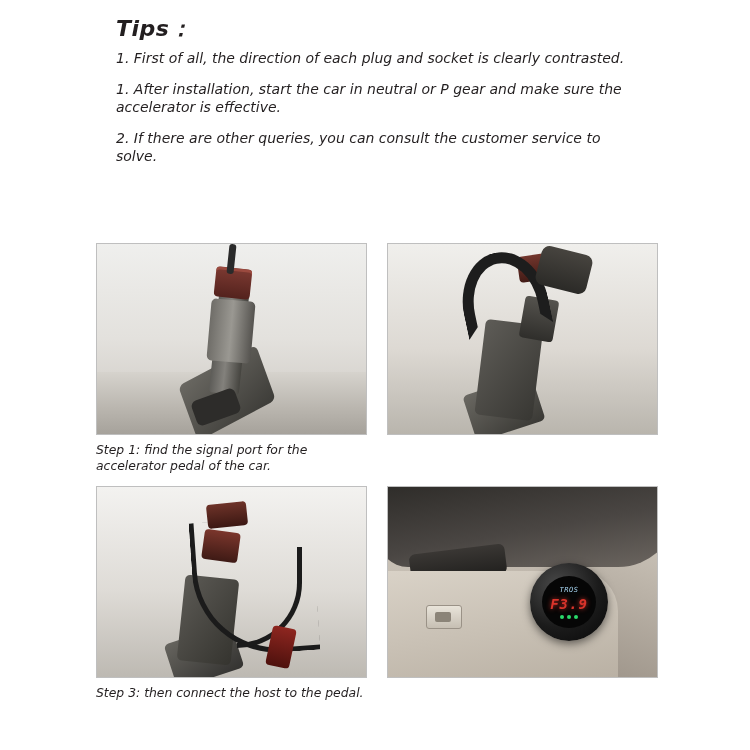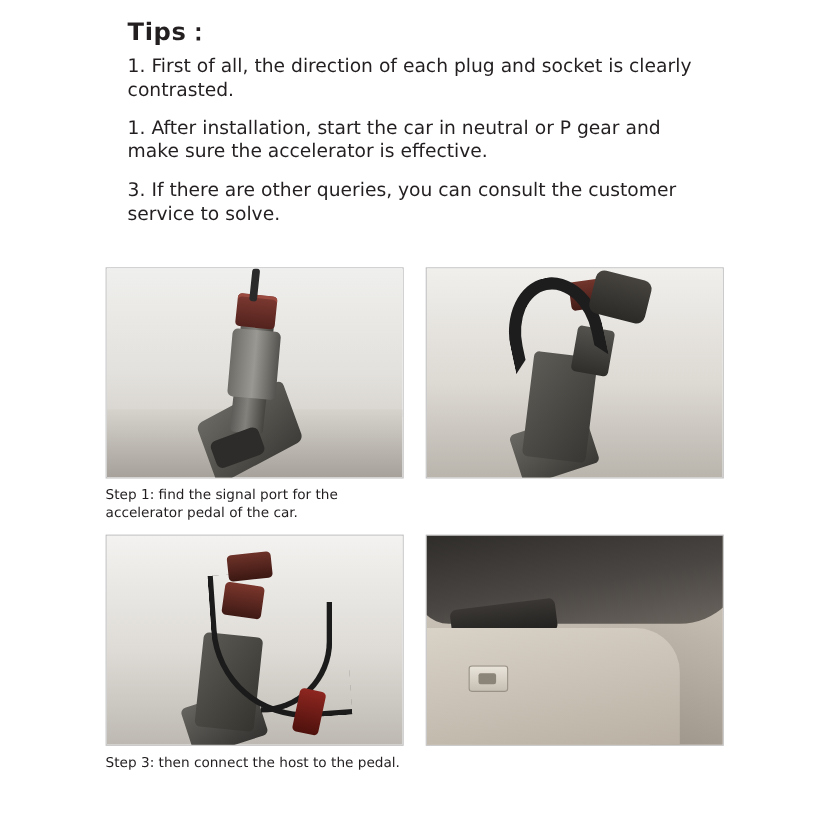--- a/index.html
+++ b/index.html
@@ -12,38 +12,39 @@
     height: 750px;
     font-family: "DejaVu Sans", sans-serif;
     color: #231f20;
     overflow: hidden;
   }
   .page {
     position: relative;
     width: 642px;
     height: 750px;
     box-sizing: border-box;
+    font-style: italic;
   }
   .tips-title {
     position: absolute;
     left: 116px;
     top: 14px;
     font-size: 22px;
     font-weight: 700;
     letter-spacing: 0.5px;
     color: #231f20;
   }
   .tips-list {
     position: absolute;
     left: 116px;
     top: 50px;
     width: 528px;
   }
   .tip-item {
-    font-size: 17px;
+    font-size: 14px;
     line-height: 1.28;
     margin-bottom: 13px;
     color: #231f20;
   }
   .grid {
     position: absolute;
     left: 96px;
     top: 243px;
     width: 562px;
   }
@@ -249,21 +250,21 @@
 </head>
 <body>
 
 <div class="page">
 
   <div class="tips-title">Tips：</div>
 
   <div class="tips-list">
     <div class="tip-item">1. First of all, the direction of each plug and socket is clearly contrasted.</div>
     <div class="tip-item">1. After installation, start the car in neutral or P gear and make sure the accelerator is effective.</div>
-    <div class="tip-item">3. If there are other queries, you can consult the customer service to solve.</div>
+    <div class="tip-item">2. If there are other queries, you can consult the customer service to solve.</div>
   </div>
 
   <div class="grid">
 
     <div class="row">
 
       <div class="cell">
         <div class="photo">
           <div class="p1-bg"></div>
           <div class="p1-wall"></div>
@@ -309,19 +310,30 @@
       </div>
 
       <div class="cell">
         <div class="photo">
           <div class="p4-bg"></div>
           <div class="p4-right"></div>
           <div class="p4-dash-top"></div>
           <div class="p4-vent"></div>
           <div class="p4-panel"></div>
           <div class="p4-switch"></div>
+          <div class="p4-device">
+            <div class="p4-screen">
+              <div class="p4-brand">TROS</div>
+              <div class="p4-readout">F3.9</div>
+              <div class="p4-dots">
+                <span></span>
+                  <span></span>
+                  <span></span>
+              </div>
+            </div>
+          </div>
         </div>
       </div>
 
     </div>
 
   </div>
 </div>
 
 </body></html>

